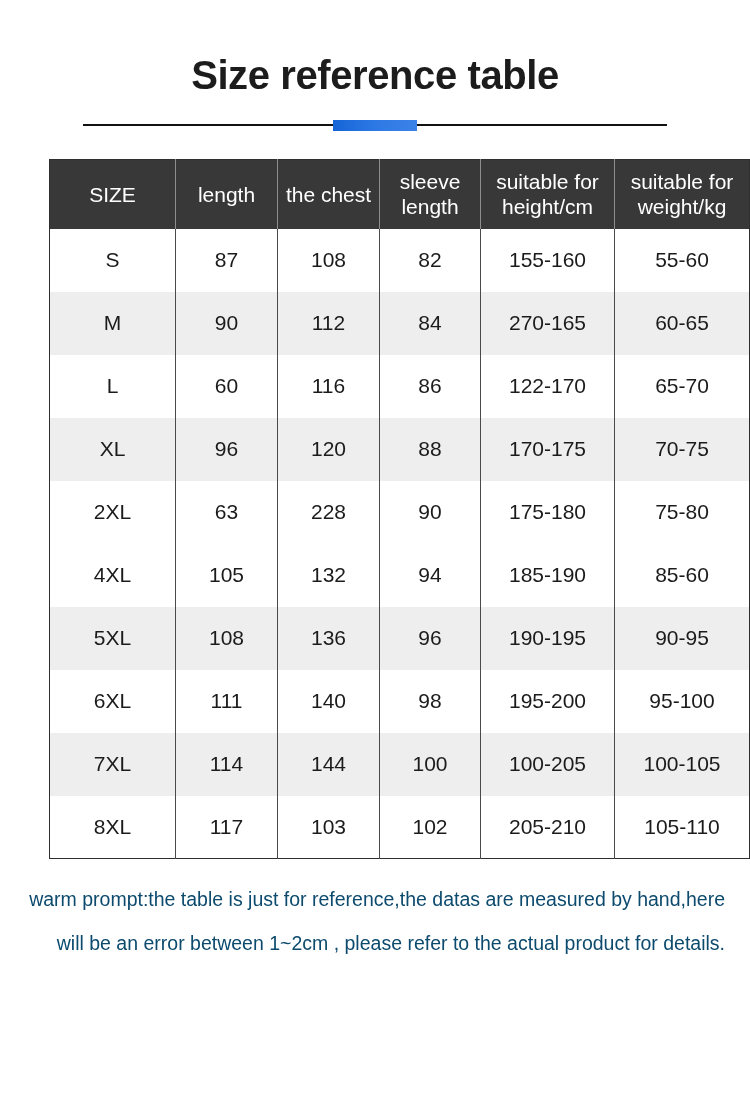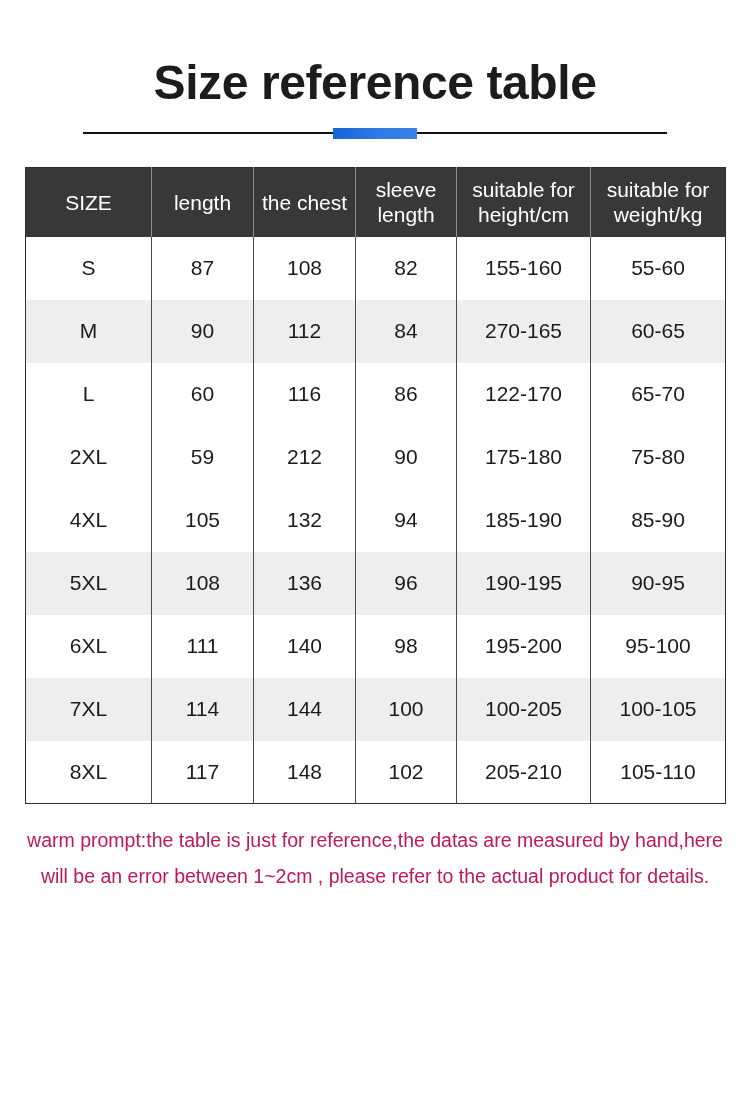--- a/index.html
+++ b/index.html
@@ -15,26 +15,26 @@
     overflow: hidden;
     position: relative;
   }
 
   
   .title-wrap {
     padding-top: 44px;
     text-align: center;
   }
   .page-title {
-    font-size: 48px;
+    font-size: 40px;
     font-weight: bold;
     color: #1c1c1c;
     letter-spacing: -0.4px;
     line-height: 46px;
-    margin: 16px;
+    margin: 8px;
     font-family: "Liberation Sans", "DejaVu Sans", sans-serif;
   }
 
   .divider-row {
     position: relative;
     width: 584px;
     margin: 22px auto 0 auto;
     height: 10px;
   }
   .divider-line {
@@ -52,20 +52,21 @@
     top: 0;
     width: 84px;
     height: 11px;
     background: linear-gradient(90deg, #1565d8 0%, #2f7ae5 55%, #3b82e8 100%);
   }
 
   
   .table-wrap {
     margin: 29px auto 0 auto;
     width: 700px;
+    padding-left: 48px;
   }
   table.size-table {
     border-collapse: collapse;
     width: 700px;
     table-layout: fixed;
     border: 1px solid #2e2e2e;
   }
   table.size-table col.c-size    { width: 126px; }
   table.size-table col.c-len     { width: 102px; }
   table.size-table col.c-chest   { width: 102px; }
@@ -106,23 +107,23 @@
   table.size-table tbody td:last-child  { border-right: none; }
 
   table.size-table tbody tr.row-odd  td { background: #ffffff; }
   table.size-table tbody tr.row-even td { background: #eeeeee; }
 
   
   .footer-note {
     width: 700px;
     margin: 18px auto 0 auto;
     font-size: 19.5px;
-    line-height: 36px;
-    color: #be185d;
-    text-align: center;
+    line-height: 44px;
+    color: #0c4a6e;
+    text-align: right;
   }
 </style>
 </head>
 <body>
 
 <div class="title-wrap">
   <h1 class="page-title">Size reference table</h1>
   <div class="divider-row">
     <div class="divider-line"></div>
     <div class="divider-accent"></div>
@@ -167,35 +168,43 @@
         <td>60-65</td>
       </tr>
       <tr class="row-odd">
         <td>L</td>
         <td>60</td>
         <td>116</td>
         <td>86</td>
         <td>122-170</td>
         <td>65-70</td>
       </tr>
+      <tr class="row-even">
+        <td>XL</td>
+        <td>96</td>
+        <td>120</td>
+        <td>88</td>
+        <td>170-175</td>
+        <td>70-75</td>
+      </tr>
       <tr class="row-odd">
         <td>2XL</td>
-        <td>59</td>
-        <td>212</td>
+        <td>63</td>
+        <td>228</td>
         <td>90</td>
         <td>175-180</td>
         <td>75-80</td>
       </tr>
       <tr class="row-odd">
         <td>4XL</td>
         <td>105</td>
         <td>132</td>
         <td>94</td>
         <td>185-190</td>
-        <td>85-90</td>
+        <td>85-60</td>
       </tr>
       <tr class="row-even">
         <td>5XL</td>
         <td>108</td>
         <td>136</td>
         <td>96</td>
         <td>190-195</td>
         <td>90-95</td>
       </tr>
       <tr class="row-odd">
@@ -210,21 +219,21 @@
         <td>7XL</td>
         <td>114</td>
         <td>144</td>
         <td>100</td>
         <td>100-205</td>
         <td>100-105</td>
       </tr>
       <tr class="row-odd">
         <td>8XL</td>
         <td>117</td>
-        <td>148</td>
+        <td>103</td>
         <td>102</td>
         <td>205-210</td>
         <td>105-110</td>
       </tr>
     </tbody>
   </table>
 </div>
 
 <div class="footer-note">warm prompt:the table is just for reference,the datas are measured by hand,here will be an error between 1~2cm , please refer to the actual product for details.</div>
 

